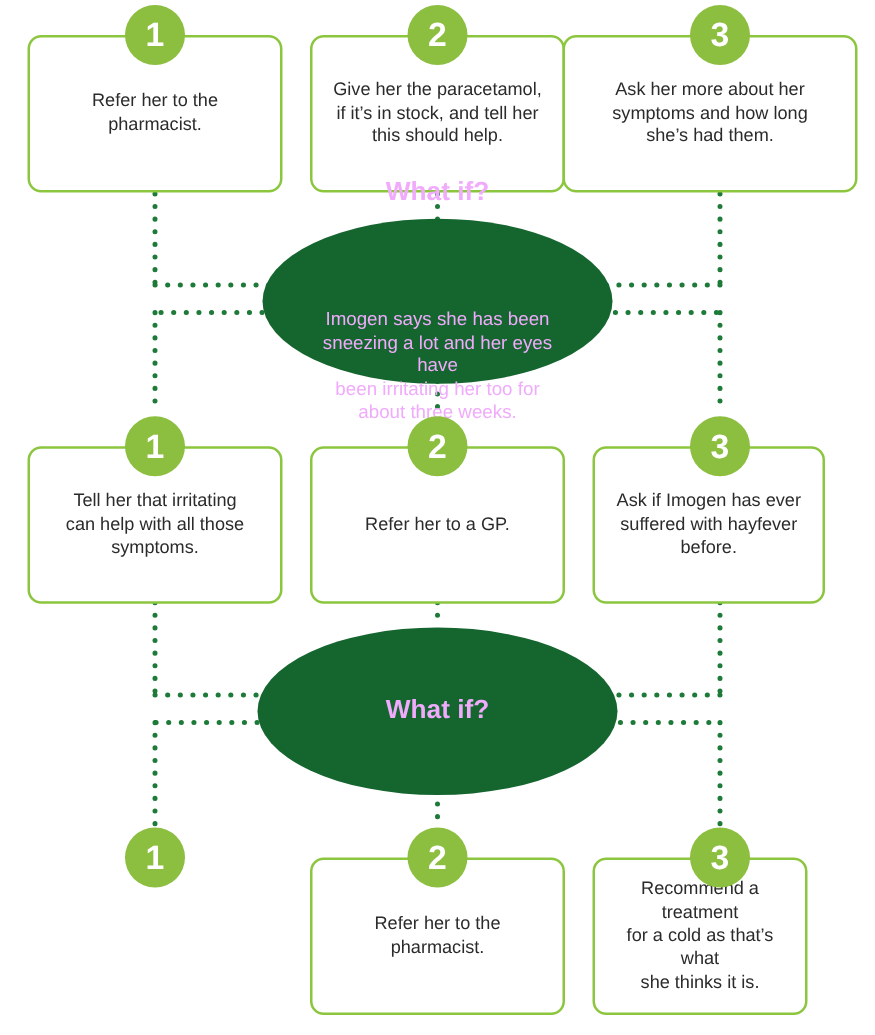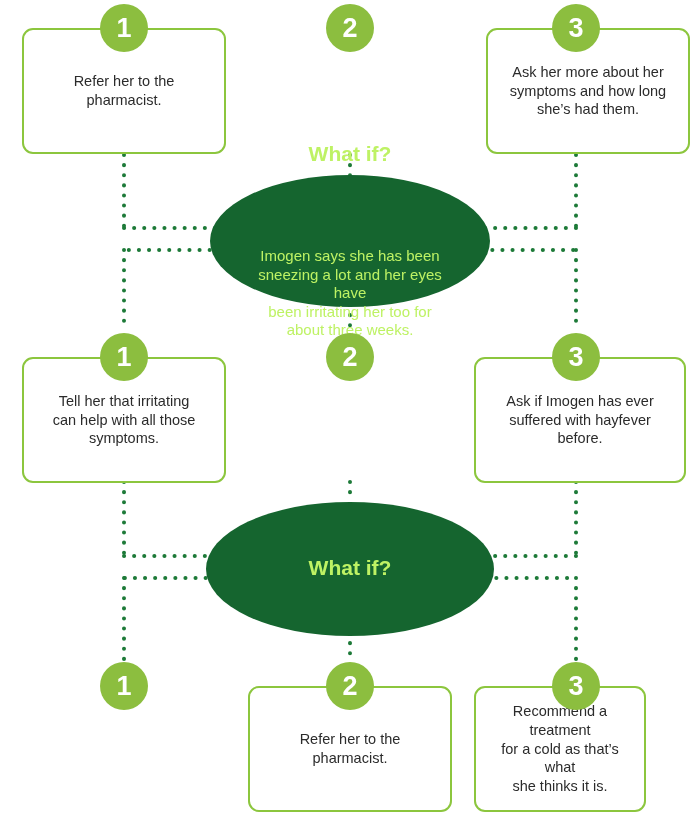--- a/index.html
+++ b/index.html
@@ -46,21 +46,21 @@
     letter-spacing:0;
   }
 
   
   .whatif{
     position:absolute;
     background:#15652f;
     border-radius:50%;
     z-index:4;
     display:flex;flex-direction:column;align-items:center;justify-content:center;
-    color:#bef264;
+    color:#f0abfc;
     text-align:center;
     box-sizing:border-box;
     gap:34px;
   }
   .whatif-title{
     font-size:21px;font-weight:bold;line-height:1.1;margin-bottom:2px;
   }
   .whatif-body{
     font-size:15px;line-height:1.23;white-space:pre-line;padding:0 34px;margin-top:46px;
   }
@@ -108,25 +108,30 @@
   </svg>
 
   <div class="card" style="left:22px;top:28px;width:204px;height:126px;">
     <div class="card-text">Refer her to the
 pharmacist.</div>
   </div>
   <div class="badge" style="left:100px;top:4px;">
     <span>1</span>
   </div>
 
+  <div class="card" style="left:248px;top:28px;width:204px;height:126px;">
+    <div class="card-text">Give her the paracetamol,
+if it’s in stock, and tell her
+this should help.</div>
+  </div>
   <div class="badge" style="left:326px;top:4px;">
     <span>2</span>
   </div>
 
-  <div class="card" style="left:486px;top:28px;width:204px;height:126px;">
+  <div class="card" style="left:450px;top:28px;width:236px;height:126px;">
     <div class="card-text">Ask her more about her
 symptoms and how long
 she’s had them.</div>
   </div>
   <div class="badge" style="left:552px;top:4px;">
     <span>3</span>
   </div>
 
   <div class="whatif" style="left:210px;top:175px;width:280px;height:132px;">
     <div class="whatif-title">What if?</div>
@@ -138,25 +143,28 @@
 
   <div class="card" style="left:22px;top:357px;width:204px;height:126px;">
     <div class="card-text">Tell her that irritating
 can help with all those
 symptoms.</div>
   </div>
   <div class="badge" style="left:100px;top:333px;">
     <span>1</span>
   </div>
 
+  <div class="card" style="left:248px;top:357px;width:204px;height:126px;">
+    <div class="card-text">Refer her to a GP.</div>
+  </div>
   <div class="badge" style="left:326px;top:333px;">
     <span>2</span>
   </div>
 
-  <div class="card" style="left:474px;top:357px;width:212px;height:126px;">
+  <div class="card" style="left:474px;top:357px;width:186px;height:126px;">
     <div class="card-text">Ask if Imogen has ever
 suffered with hayfever
 before.</div>
   </div>
   <div class="badge" style="left:552px;top:333px;">
     <span>3</span>
   </div>
 
   <div class="whatif" style="left:206px;top:502px;width:288px;height:134px;">
     <div class="whatif-title">What if?</div>

